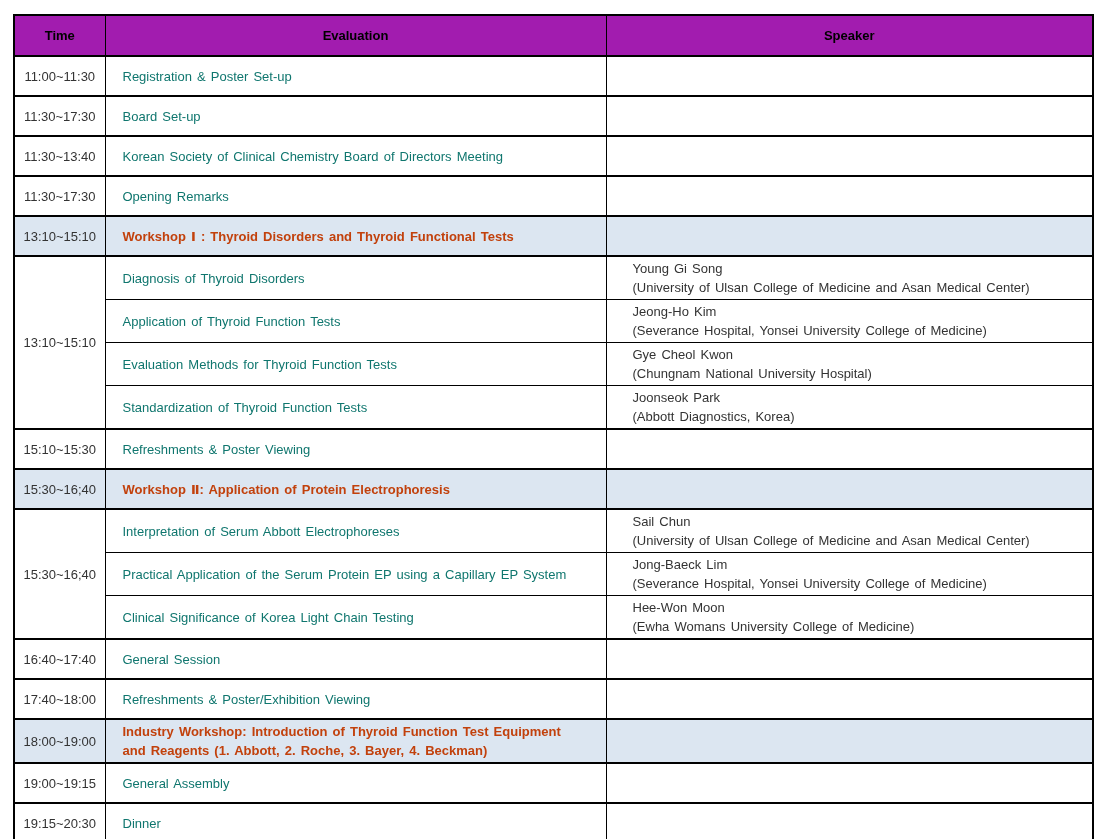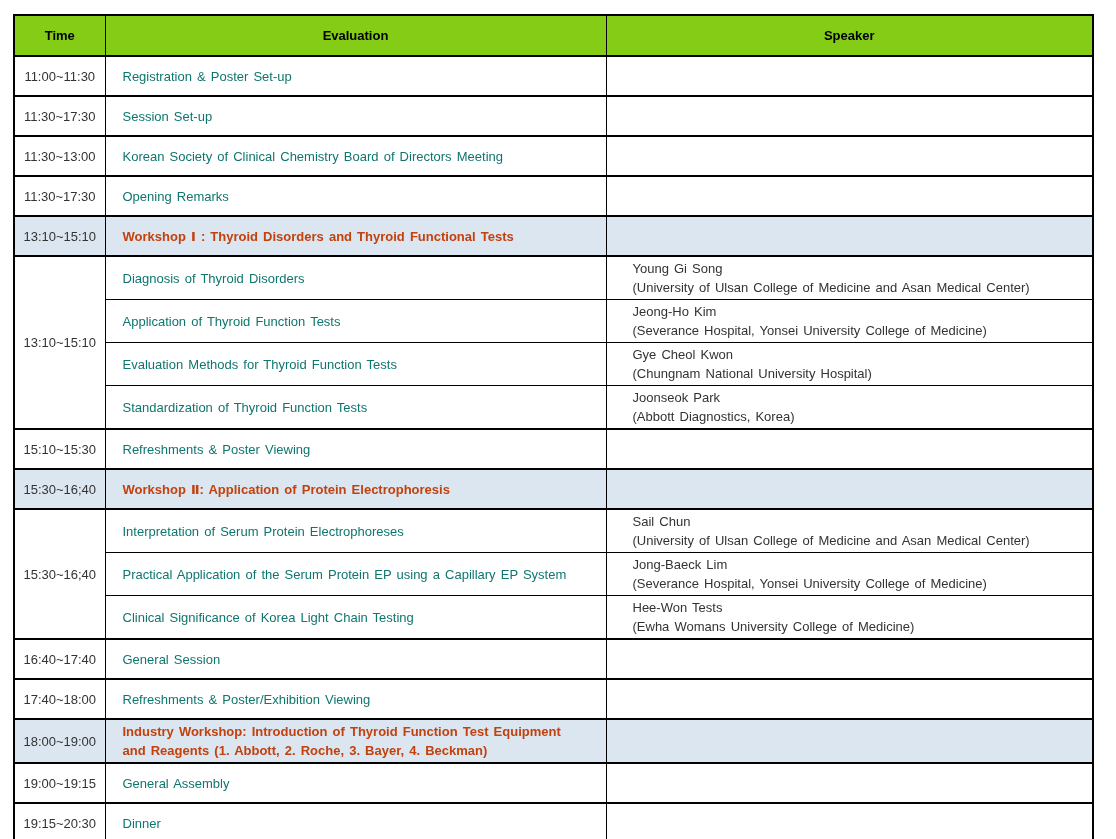--- a/index.html
+++ b/index.html
@@ -24,21 +24,21 @@
   col.c-time { width: 91px; }
   col.c-desc { width: 501px; }
   col.c-speaker { width: 487px; }
 
   th, td {
     border: 1px solid #000;
     vertical-align: middle;
     font-size: 13px;
   }
   thead th {
-    background: #84cc16;
+    background: #a21caf;
     color: #000;
     font-weight: bold;
     text-align: center;
     height: 37px;
     border-bottom-width: 2px;
   }
   tbody tr { height: 40px; }
   tbody tr.tall { height: 39px; }
   tbody tr.major > td { border-top-width: 2px; }
   tbody tr.sub > td { border-top-width: 1px; }
@@ -85,25 +85,25 @@
       </tr>
     </thead>
     <tbody>
       <tr class="major">
         <td class="time">11:00~11:30</td>
         <td class="desc">Registration &amp; Poster Set-up</td>
         <td class="speaker"></td>
       </tr>
       <tr class="major">
         <td class="time">11:30~17:30</td>
-        <td class="desc">Session Set-up</td>
-        <td class="speaker"></td>
-      </tr>
-      <tr class="major">
-        <td class="time">11:30~13:00</td>
+        <td class="desc">Board Set-up</td>
+        <td class="speaker"></td>
+      </tr>
+      <tr class="major">
+        <td class="time">11:30~13:40</td>
         <td class="desc">Korean Society of Clinical Chemistry Board of Directors Meeting</td>
         <td class="speaker"></td>
       </tr>
       <tr class="major">
         <td class="time">11:30~17:30</td>
         <td class="desc">Opening Remarks</td>
         <td class="speaker"></td>
       </tr>
 
       <tr class="major highlight">
@@ -149,37 +149,37 @@
       </tr>
 
       <tr class="major highlight">
         <td class="time">15:30~16;40</td>
         <td class="desc">Workshop Ⅱ: Application of Protein Electrophoresis</td>
         <td class="speaker"></td>
       </tr>
 
       <tr class="major">
         <td class="time" rowspan="3">15:30~16;40</td>
-        <td class="desc">Interpretation of Serum Protein Electrophoreses</td>
+        <td class="desc">Interpretation of Serum Abbott Electrophoreses</td>
         <td class="speaker">
           <span class="sp-name">Sail Chun</span>
           <span class="sp-aff">(University of Ulsan College of Medicine and Asan Medical Center)</span>
         </td>
       </tr>
       <tr class="sub">
         <td class="desc">Practical Application of the Serum Protein EP using a Capillary EP System</td>
         <td class="speaker">
           <span class="sp-name">Jong-Baeck Lim</span>
           <span class="sp-aff">(Severance Hospital, Yonsei University College of Medicine)</span>
         </td>
       </tr>
       <tr class="sub">
         <td class="desc">Clinical Significance of Korea Light Chain Testing</td>
         <td class="speaker">
-          <span class="sp-name">Hee-Won Tests</span>
+          <span class="sp-name">Hee-Won Moon</span>
           <span class="sp-aff">(Ewha Womans University College of Medicine)</span>
         </td>
       </tr>
 
       <tr class="major">
         <td class="time">16:40~17:40</td>
         <td class="desc">General Session</td>
         <td class="speaker"></td>
       </tr>
       <tr class="major">

